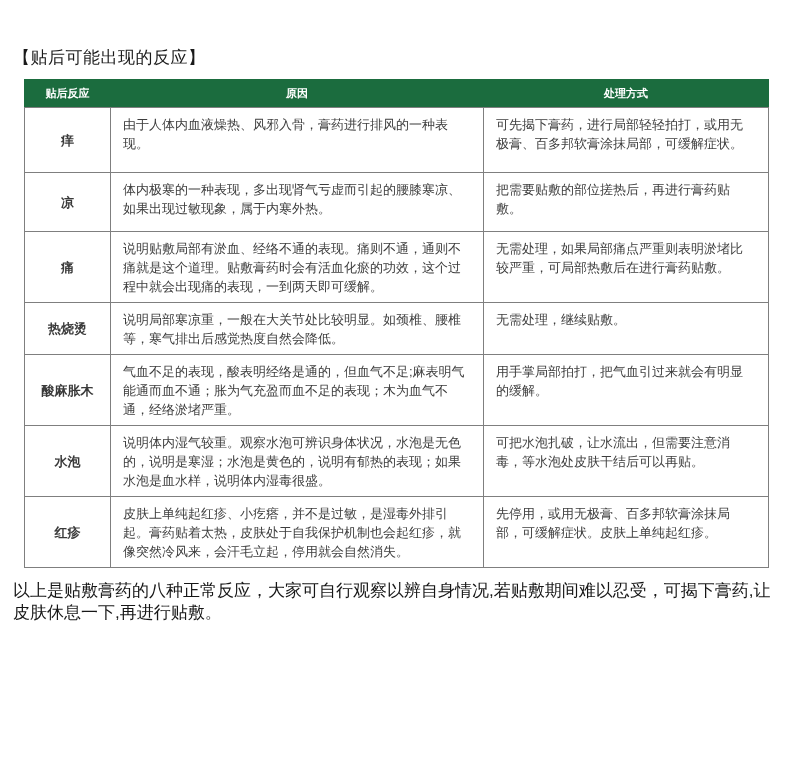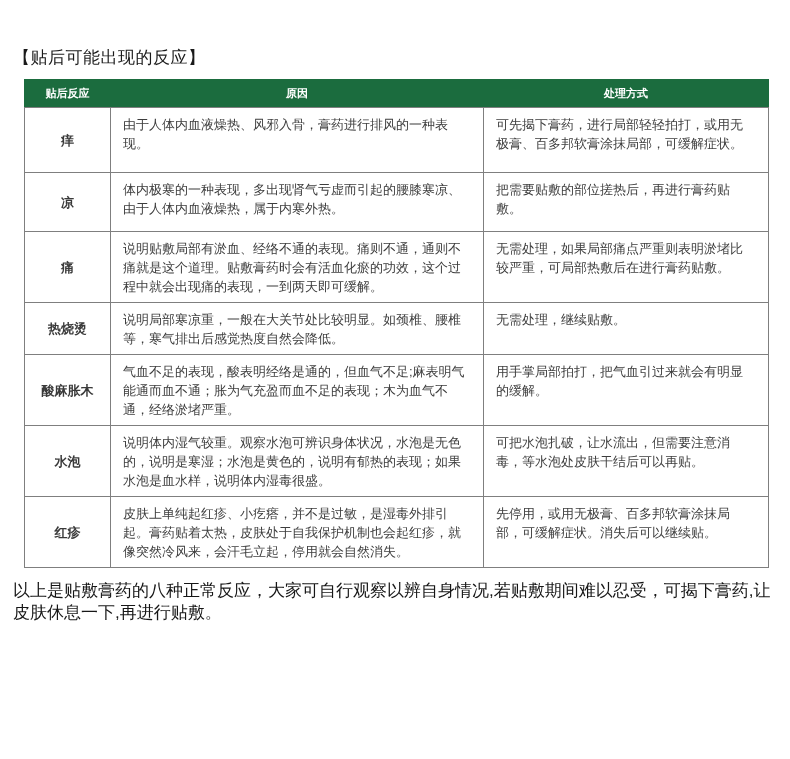--- a/index.html
+++ b/index.html
@@ -98,21 +98,21 @@
       </tr>
     </thead>
     <tbody>
       <tr>
         <td class="reaction">痒</td>
         <td class="cause">由于人体内血液燥热、风邪入骨，膏药进行排风的一种表现。</td>
         <td class="treatment">可先揭下膏药，进行局部轻轻拍打，或用无极膏、百多邦软膏涂抹局部，可缓解症状。</td>
       </tr>
       <tr>
         <td class="reaction">凉</td>
-        <td class="cause">体内极寒的一种表现，多出现肾气亏虚而引起的腰膝寒凉、由于人体内血液燥热，属于内寒外热。</td>
+        <td class="cause">体内极寒的一种表现，多出现肾气亏虚而引起的腰膝寒凉、如果出现过敏现象，属于内寒外热。</td>
         <td class="treatment">把需要贴敷的部位搓热后，再进行膏药贴敷。</td>
       </tr>
       <tr>
         <td class="reaction">痛</td>
         <td class="cause">说明贴敷局部有淤血、经络不通的表现。痛则不通，通则不痛就是这个道理。贴敷膏药时会有活血化瘀的功效，这个过程中就会出现痛的表现，一到两天即可缓解。</td>
         <td class="treatment">无需处理，如果局部痛点严重则表明淤堵比较严重，可局部热敷后在进行膏药贴敷。</td>
       </tr>
       <tr>
         <td class="reaction">热烧烫</td>
         <td class="cause">说明局部寒凉重，一般在大关节处比较明显。如颈椎、腰椎等，寒气排出后感觉热度自然会降低。</td>
@@ -124,21 +124,21 @@
         <td class="treatment">用手掌局部拍打，把气血引过来就会有明显的缓解。</td>
       </tr>
       <tr>
         <td class="reaction">水泡</td>
         <td class="cause">说明体内湿气较重。观察水泡可辨识身体状况，水泡是无色的，说明是寒湿；水泡是黄色的，说明有郁热的表现；如果水泡是血水样，说明体内湿毒很盛。</td>
         <td class="treatment">可把水泡扎破，让水流出，但需要注意消毒，等水泡处皮肤干结后可以再贴。</td>
       </tr>
       <tr>
         <td class="reaction">红疹</td>
         <td class="cause">皮肤上单纯起红疹、小疙瘩，并不是过敏，是湿毒外排引起。膏药贴着太热，皮肤处于自我保护机制也会起红疹，就像突然冷风来，会汗毛立起，停用就会自然消失。</td>
-        <td class="treatment">先停用，或用无极膏、百多邦软膏涂抹局部，可缓解症状。消失后可以继续贴。</td>
+        <td class="treatment">先停用，或用无极膏、百多邦软膏涂抹局部，可缓解症状。皮肤上单纯起红疹。</td>
       </tr>
     </tbody>
   </table>
 
   <div class="footer-notes">
     <p class="footer-note">以上是贴敷膏药的八种正常反应，大家可自行观察以辨自身情况,若贴敷期间难以忍受，可揭下膏药,让皮肤休息一下,再进行贴敷。</p>
   </div>
 
 </div>
 

